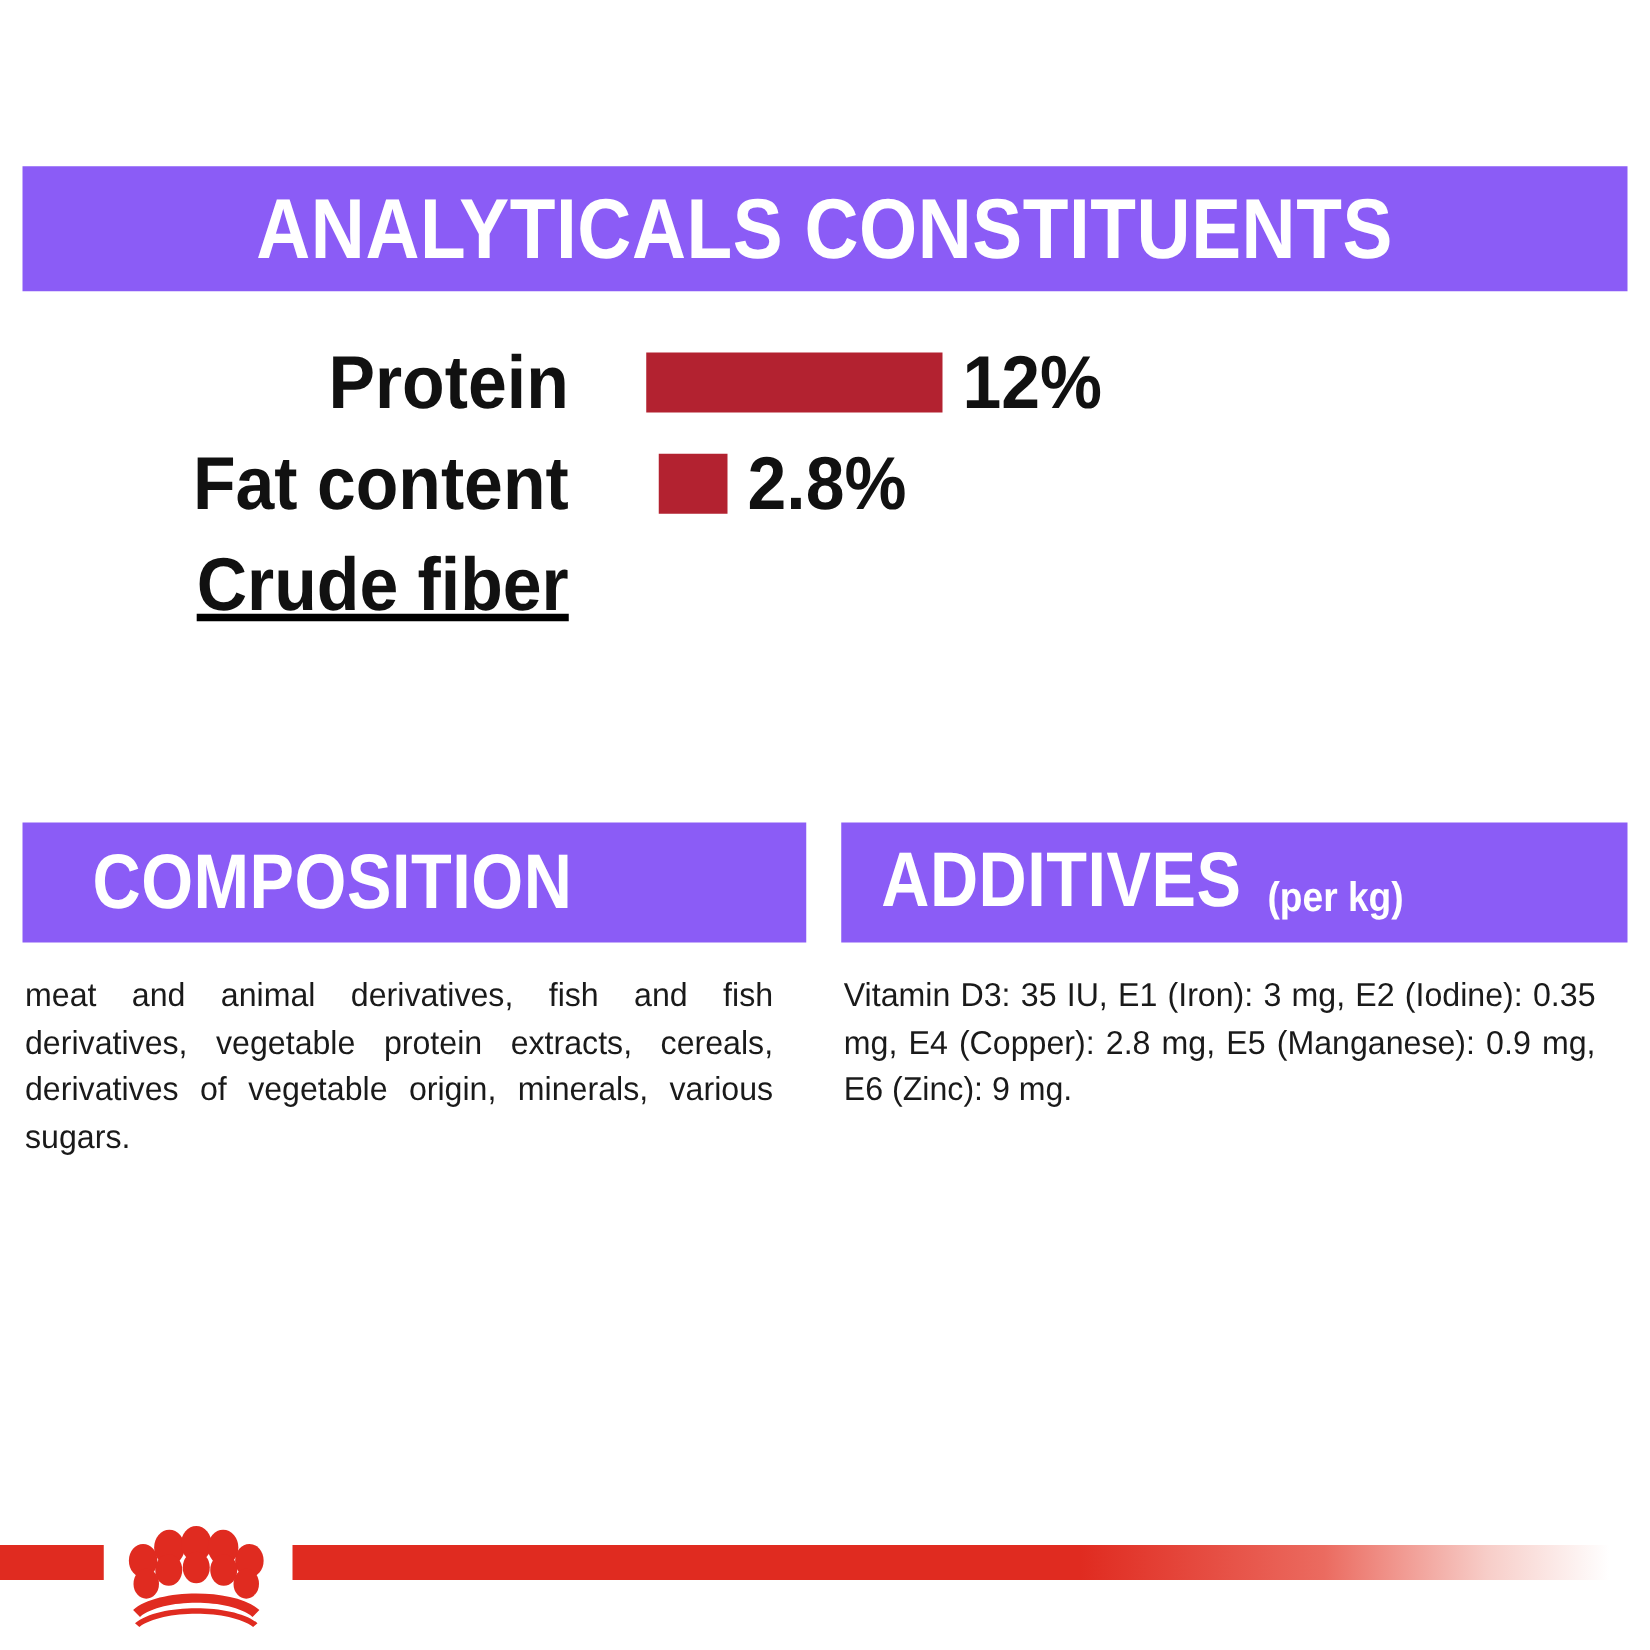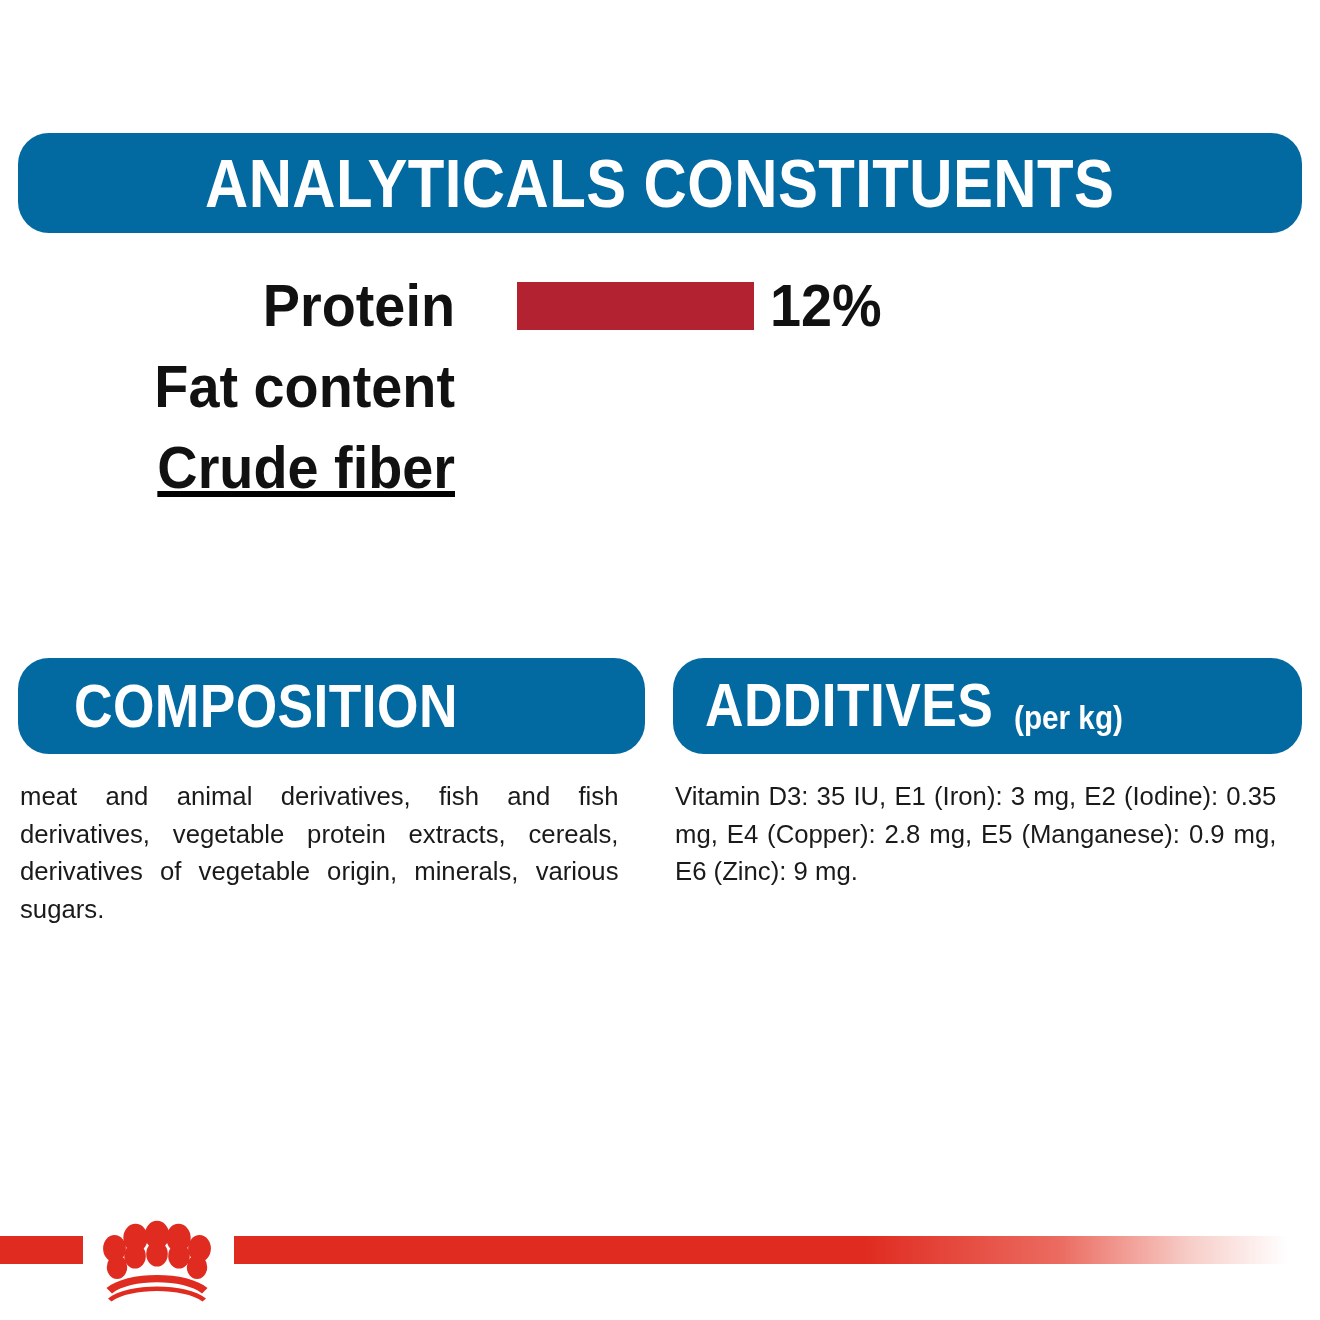--- a/index.html
+++ b/index.html
@@ -18,25 +18,24 @@
   .page {
     position: absolute;
     inset: 0;
     width: 1320px;
     height: 1320px;
   }
 
   
   .banner {
     position: absolute;
-    background: #0369a1;
+    background: #8b5cf6;
     display: flex;
     align-items: center;
     box-sizing: border-box;
-    border-radius: 31px;
   }
   .banner-title {
     color: #ffffff;
     font-family: "Liberation Sans Narrow", "Liberation Sans", sans-serif;
     font-weight: 700;
     letter-spacing: 0.5px;
     transform: scaleX(0.86);
     transform-origin: left center;
     white-space: nowrap;
     line-height: 1;
@@ -219,20 +218,24 @@
     <div class="nutrient-row r0">
       <div class="nutrient-label">Protein</div>
       <div class="bar-zone">
         <div class="nutrient-bar" id="bar-0" style="width: 237px;"></div>
         <div class="nutrient-value">12%</div>
       </div>
     </div>
 
     <div class="nutrient-row r1">
       <div class="nutrient-label">Fat content</div>
+      <div class="bar-zone">
+        <div class="nutrient-bar" id="bar-1" style="width: 55.3px;"></div>
+        <div class="nutrient-value">2.8%</div>
+      </div>
     </div>
 
     <div class="nutrient-row r2">
       <div class="nutrient-label">Crude fiber</div>
     </div>
 
   </div>
 
   <div class="banner" id="banner-composition">
     <div class="banner-title">COMPOSITION</div>

